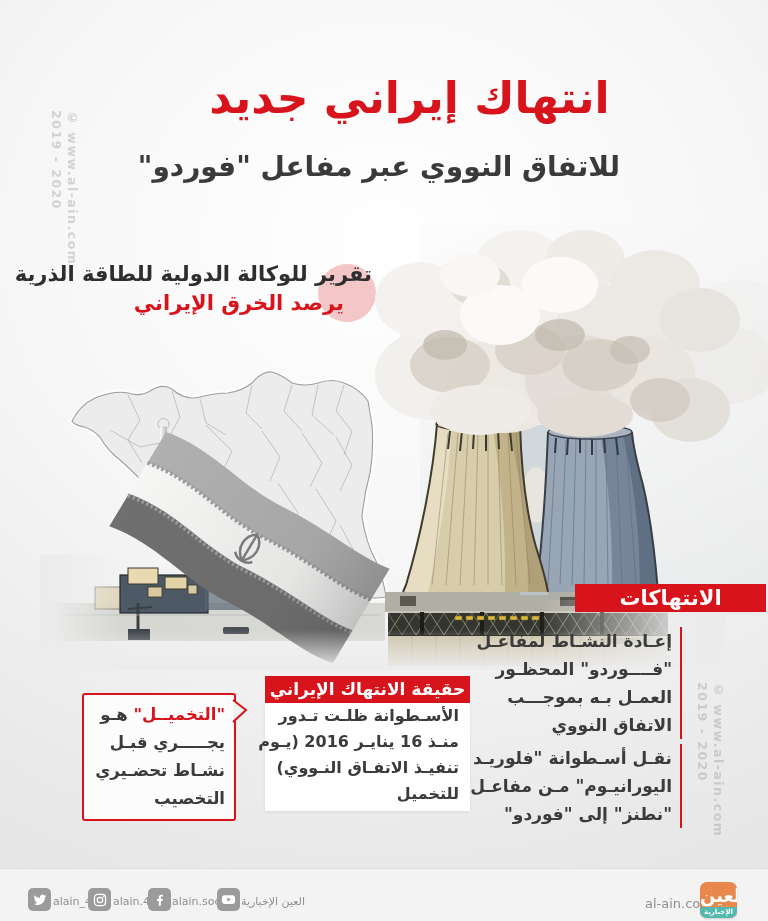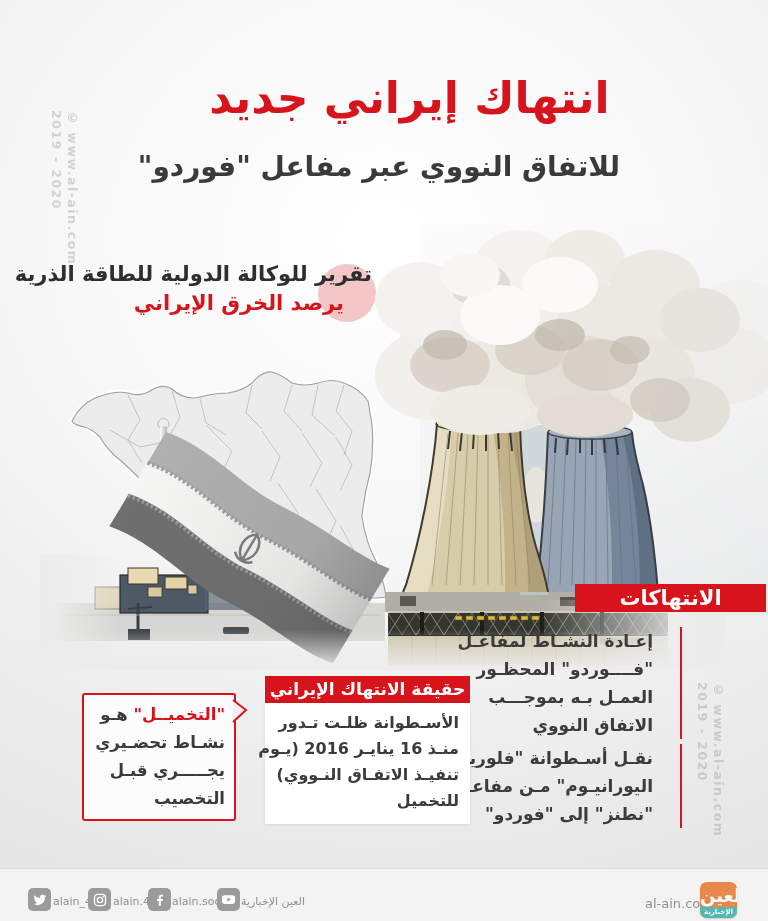--- a/index.html
+++ b/index.html
@@ -22,30 +22,30 @@
   
   .wm{position:absolute;writing-mode:vertical-rl;font-size:12.5px;font-weight:bold;
     color:rgba(150,150,150,.38);letter-spacing:1.5px;line-height:16px;white-space:pre;}
   .wm-left{left:48px;top:110px;height:140px;z-index:1;}
   .wm-right{left:694px;top:682px;height:130px;z-index:3;}
   
   .scene{position:absolute;left:0;top:225px;z-index:2;}
   
   .v-label{position:absolute;left:575px;top:584px;width:191px;height:28px;background:#d7141b;
     color:#fff;font-size:21px;font-weight:bold;line-height:28px;text-align:center;direction:rtl;z-index:3;}
-  .v-block{position:absolute;right:86px;border-right:2px solid #d7141b;padding-right:27px;
+  .v-block{position:absolute;right:86px;border-right:2px solid #d7141b;padding-right:8px;
     text-align:right;direction:rtl;font-size:17px;font-weight:bold;color:#3b3b3b;
     line-height:28px;white-space:nowrap;z-index:3;}
   .v1{top:627px;}
   .v2{top:744px;}
   
   .f-label{position:absolute;left:265px;top:676px;width:205px;height:37px;background:#d7141b;
     color:#fff;font-size:17px;font-weight:bold;line-height:27px;text-align:center;direction:rtl;z-index:3;}
-  .f-box{position:absolute;left:265px;top:703px;width:205px;height:121px;background:#ffffff;
-    box-sizing:border-box;padding:7px 11px 0 0;text-align:right;direction:rtl;
+  .f-box{position:absolute;left:265px;top:703px;width:205px;height:108px;background:#ffffff;
+    box-sizing:border-box;padding:0 11px 0 0;text-align:right;direction:rtl;
     font-size:16px;font-weight:bold;color:#3b3b3b;line-height:26px;white-space:nowrap;z-index:3;
     box-shadow:0 1px 3px rgba(0,0,0,.08);}
   
   .bubble{position:absolute;left:82px;top:693px;width:154px;height:128px;background:#fcfcfc;
     border:2px solid #d7141b;border-radius:3px;box-sizing:border-box;
     padding:6px 9px 0 0;text-align:right;direction:rtl;
     font-size:16.5px;font-weight:bold;color:#3b3b3b;line-height:28px;z-index:3;}
   .bubble .hl{color:#d7141b;}
   .notch{position:absolute;left:232px;top:699px;z-index:4;}
   
@@ -324,22 +324,22 @@
   <div class="f-label">حقيقة الانتهاك الإيراني</div>
   <div class="f-box">
     <div>الأسـطوانة ظلـت تـدور</div>
     <div>منـذ 16 ينايـر 2016 (يـوم</div>
     <div>تنفيـذ الاتفـاق النـووي)</div>
     <div>للتخميل</div>
   </div>
 
   <div class="bubble">
     <div><span class="hl">"التخميــل"</span><span> هـو</span></div>
+    <div>يجـــــري قبـل</div>
     <div>نشـاط تحضـيري</div>
-    <div>يجـــــري قبـل</div>
     <div>التخصيب</div>
   </div>
   <svg class="notch" width="16" height="24">
     <polygon points="1,1 14,11 1,23" fill="#f1f1f1"></polygon>
     <path d="M1,1 L14,11 L1,23" fill="none" stroke="#d7141b" stroke-width="2"></path>
   </svg>
 
   <div class="footer">
     <div class="s-icon" style="left:28px">
       <svg width="14" height="14" viewBox="0 0 24 24" fill="#ffffff">

